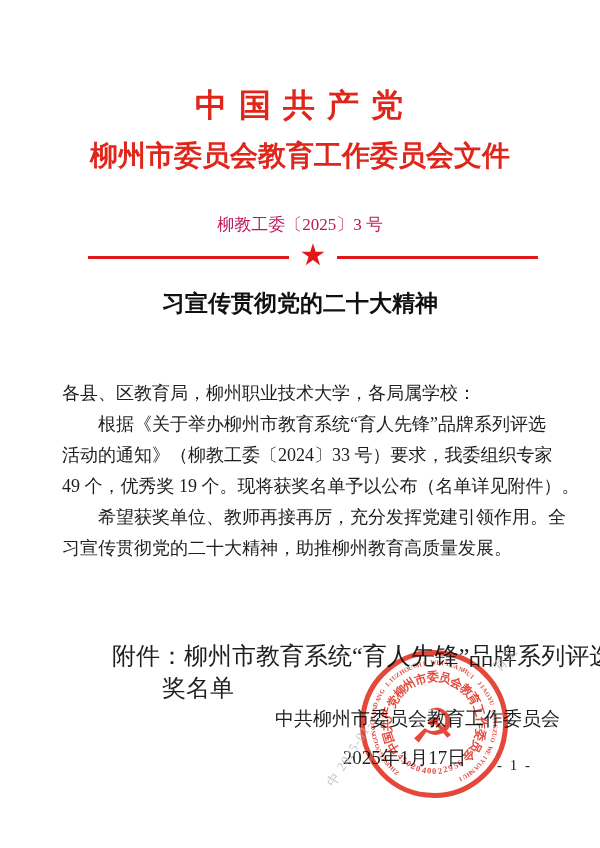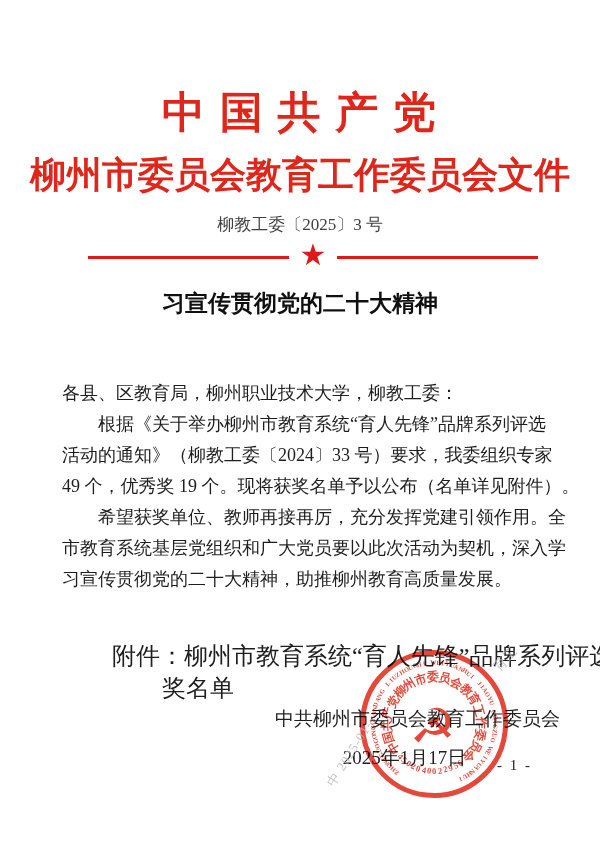--- a/index.html
+++ b/index.html
@@ -2,23 +2,23 @@
 <html><head>
 <meta charset="utf-8">
 <style>
   html,body{margin:0;padding:0;background:#ffffff;}
   .page{
     position:relative;width:600px;height:848px;background:#ffffff;overflow:hidden;
     font-family:"Liberation Serif","DejaVu Serif",serif;color:#222;
   }
   
   .letterhead{position:absolute;top:84px;left:0;right:0;text-align:center;color:#e0261a;}
-  .party-name{font-size:43px;font-weight:700;letter-spacing:2px;}
-  .org-title{font-size:36px;font-weight:700;margin-top:9px;letter-spacing:0;}
-  .doc-number{position:absolute;top:213px;left:0;right:0;text-align:center;font-size:17px;color:#404040;}
+  .party-name{font-size:32px;font-weight:700;letter-spacing:2px;}
+  .org-title{font-size:28px;font-weight:700;margin-top:9px;letter-spacing:0;}
+  .doc-number{position:absolute;top:213px;left:0;right:0;text-align:center;font-size:17px;color:#be185d;}
   
   .divider{position:absolute;top:240px;left:88px;right:62px;height:34px;display:flex;align-items:center;}
   .rule{flex:1;height:3px;background:#e0181a;}
   .star{color:#e0181a;font-size:30px;line-height:1;margin:0 11px;position:relative;top:-2px;
         font-family:"DejaVu Sans",sans-serif;}
   
   .doc-title{position:absolute;top:287px;left:28px;right:28px;text-align:center;
              font-size:23px;font-weight:700;line-height:34px;color:#101010;}
   
   .body-block{position:absolute;top:378px;left:62px;width:496px;font-size:18px;line-height:31px;color:#1e1e1e;}
@@ -60,26 +60,25 @@
     <span class="rule"></span>
     <span class="star">★</span>
     <span class="rule"></span>
   </div>
 
   <div class="doc-title">
     <div>习宣传贯彻党的二十大精神</div>
   </div>
 
   <div class="body-block">
-    <div class="body-line">各县、区教育局，柳州职业技术大学，柳教工委：</div>
+    <div class="body-line">各县、区教育局，柳州职业技术大学，各局属学校：</div>
     <div class="body-line">　　根据《关于举办柳州市教育系统“育人先锋”品牌系列评选</div>
     <div class="body-line">活动的通知》（柳教工委〔2024〕33 号）要求，我委组织专家</div>
     <div class="body-line">49 个，优秀奖 19 个。现将获奖名单予以公布（名单详见附件）。</div>
     <div class="body-line">　　希望获奖单位、教师再接再厉，充分发挥党建引领作用。全</div>
-    <div class="body-line">市教育系统基层党组织和广大党员要以此次活动为契机，深入学</div>
     <div class="body-line">习宣传贯彻党的二十大精神，助推柳州教育高质量发展。</div>
   </div>
 
   <div class="attachment">
     <div class="att-line1">附件：柳州市教育系统“育人先锋”品牌系列评选活动获</div>
     <div class="att-line2">奖名单</div>
   </div>
 
   <div class="signature">
     <div>中共柳州市委员会教育工作委员会</div>

